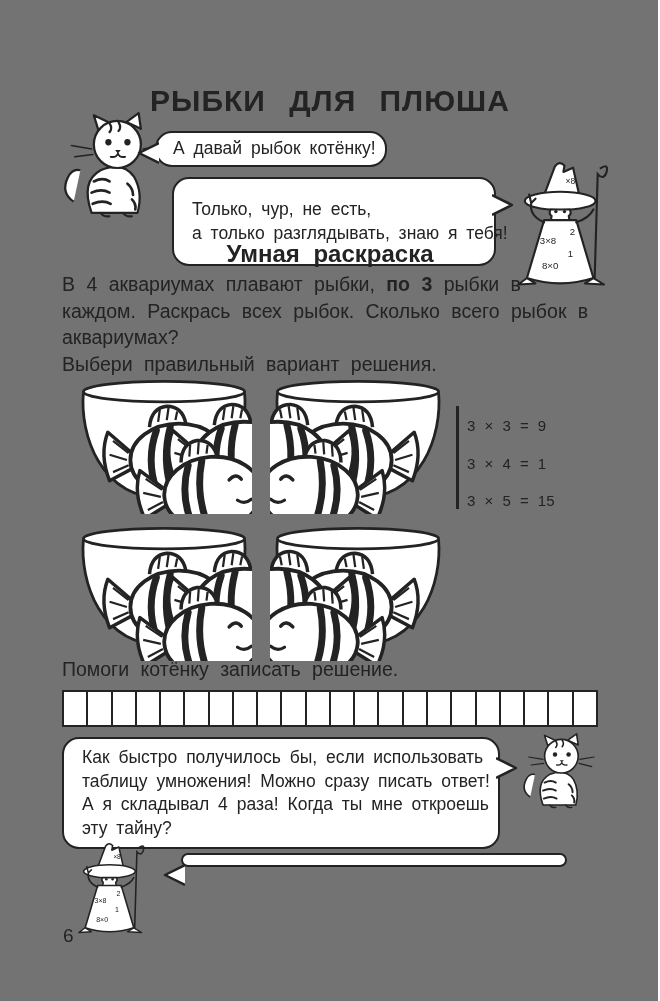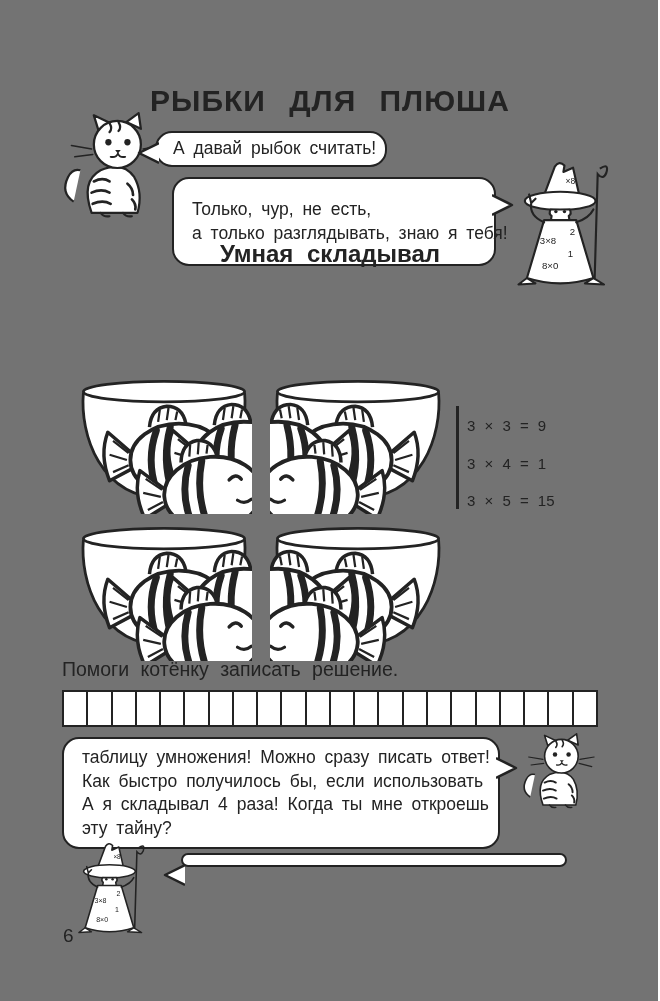--- a/index.html
+++ b/index.html
@@ -115,39 +115,43 @@
   <div class="char" style="left:55px;top:112px">
     <svg width="118" height="112" viewBox="0 0 100 100">
         <use href="#kitten"></use>
       </svg>
   </div>
 
   <div class="bubble bubble-cat-top">
     <svg class="tail tail-left" style="top:7px" width="22" height="26" viewBox="0 0 22 26">
       <path d="M22,3 L2,13 L22,23" fill="#fff" stroke="#232323" stroke-width="2.5" stroke-linejoin="round"></path>
     </svg>
-    <div class="line">А давай рыбок считать!</div>
+    <div class="line">А давай рыбок котёнку!</div>
   </div>
 
   <div class="bubble bubble-wizard-top">
     <svg class="tail tail-right" style="top:13px" width="22" height="26" viewBox="0 0 22 26">
       <path d="M0,3 L20,13 L0,23" fill="#fff" stroke="#232323" stroke-width="2.5" stroke-linejoin="round"></path>
     </svg>
     <div class="line">Только, чур, не есть,</div>
     <div class="line">а только разглядывать, знаю я тебя!</div>
   </div>
 
   <div class="char" style="left:503px;top:158px">
     <svg width="124" height="134" viewBox="0 0 115 125">
         <use href="#wizard"></use>
       </svg>
   </div>
 
-  <div class="subtitle">Умная складывал</div>
-
+  <div class="subtitle">Умная раскраска</div>
+
+  <div class="bodytext">
+    <p><span>В 4 аквариумах плавают рыбки, </span><b>по 3</b><span> рыбки в каждом. Раскрась всех рыбок. Сколько всего рыбок в аквариумах?</span></p>
+    <p>Выбери правильный вариант решения.</p>
+  </div>
 
   <div class="bowl" style="left:76px;top:374px">
     <svg width="176" height="140" viewBox="0 0 190 145">
       <use href="#bowlshape"></use>
       <g>
         <use href="#fish" transform="translate(22,28) scale(0.8)"></use>
         <use href="#fish" transform="translate(92,26) scale(0.8)"></use>
         <use href="#fish" transform="translate(56,68) scale(0.8) rotate(-4 40 30)"></use>
       </g>
     </svg>
@@ -213,22 +217,22 @@
       <div class="cell"></div>
       <div class="cell"></div>
       <div class="cell"></div>
       <div class="cell"></div>
     </div>
 
   <div class="bubble bubble-cat-bottom">
     <svg class="tail tail-right" style="top:16px" width="22" height="26" viewBox="0 0 22 26">
       <path d="M0,3 L20,13 L0,23" fill="#fff" stroke="#232323" stroke-width="2.5" stroke-linejoin="round"></path>
     </svg>
+    <div class="line">Как быстро получилось бы, если использовать</div>
     <div class="line">таблицу умножения! Можно сразу писать ответ!</div>
-    <div class="line">Как быстро получилось бы, если использовать</div>
     <div class="line">А я складывал 4 раза! Когда ты мне откроешь</div>
     <div class="line">эту тайну?</div>
   </div>
 
   <div class="char" style="left:517px;top:733px">
     <svg width="84" height="80" viewBox="0 0 100 100">
         <use href="#kitten"></use>
       </svg>
   </div>
 

